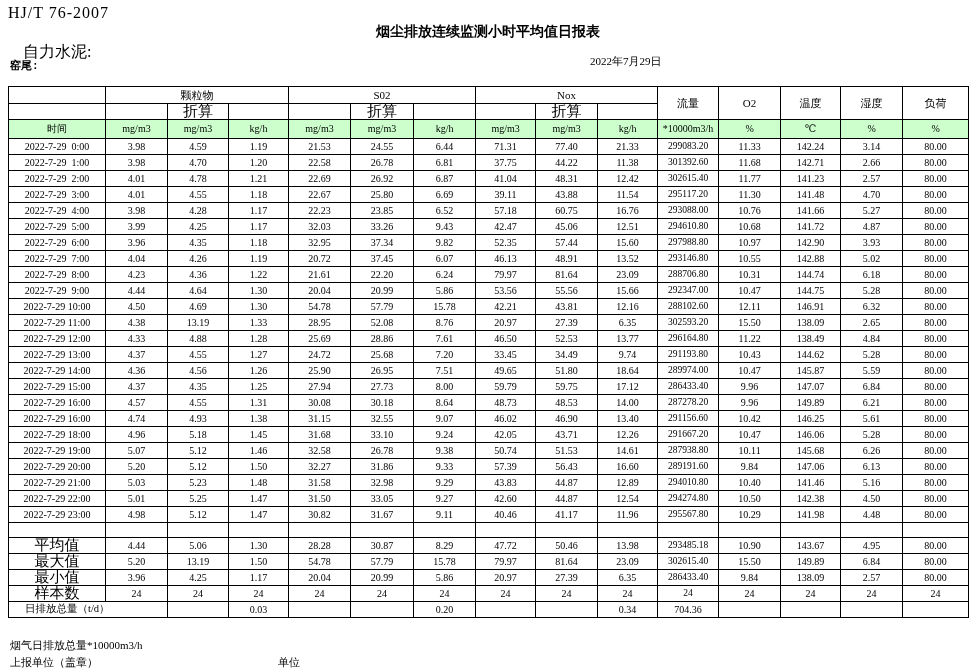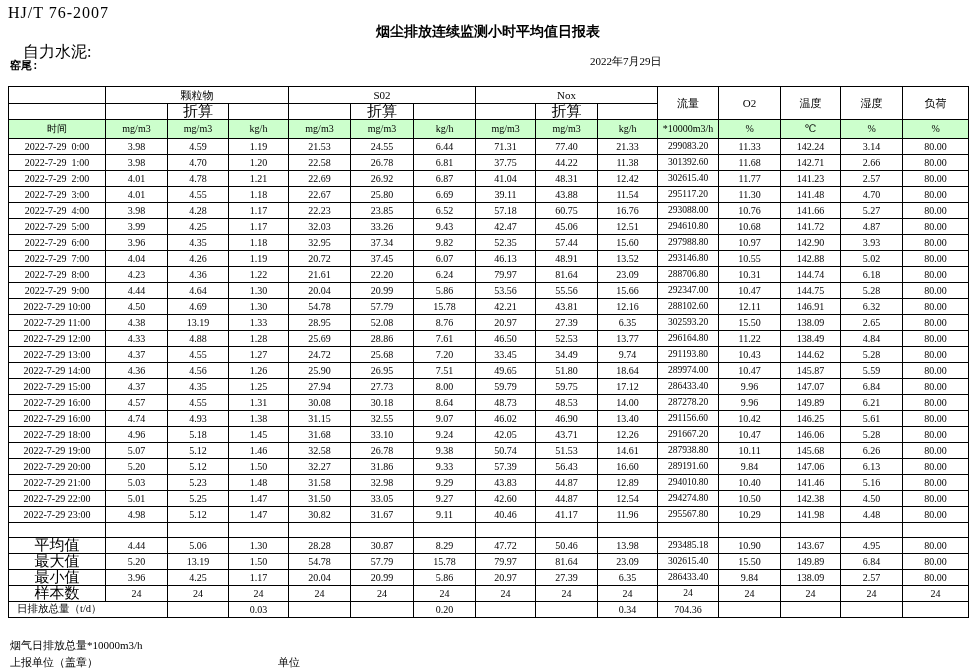--- a/index.html
+++ b/index.html
@@ -18,21 +18,21 @@
           border-collapse:collapse; table-layout:fixed; }
   td { border:1px solid #000; text-align:center; vertical-align:middle;
        font-size:10px; line-height:1; padding:0; overflow:hidden; white-space:pre;
        font-family:"Liberation Serif","DejaVu Serif",serif; }
   tr.h1 td { height:17px; font-size:11px; }
   tr.h2 td { height:13px; font-size:15px; }
   tr.units td { height:19px; background:#ccffcc; font-size:10px; }
   tbody td { height:16px; }
   tr.spacer td { height:15px; }
   td.flow { font-size:9.5px; }
-  td.label-left { text-align:left; padding-left:8px; font-size:10.5px; }
+  td.label-left { text-align:left; padding-left:16px; font-size:10.5px; }
   td.sum-label { font-size:15px; }
 
   .foot-note  { position:absolute; left:10px; top:638px; font-size:11px; }
   .foot-line2 { position:absolute; left:0; top:655px; width:976px; font-size:11px; }
   .foot-line2 .report-unit { position:absolute; left:10px; }
   .foot-line2 .unit        { position:absolute; left:278px; }
 </style>
 </head>
 <body>
 

